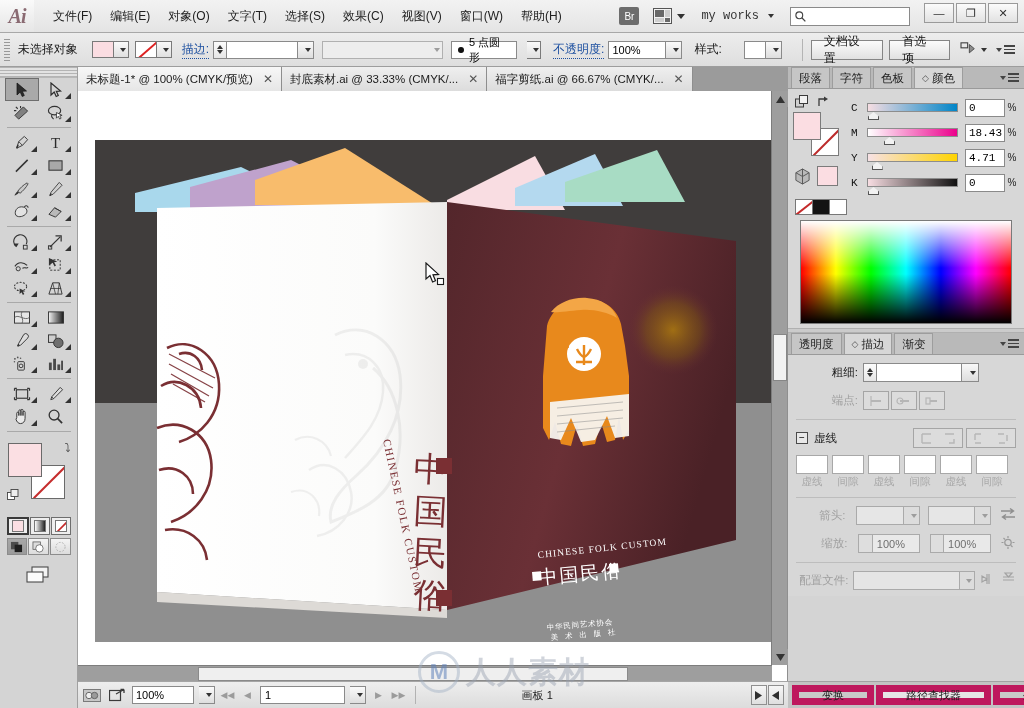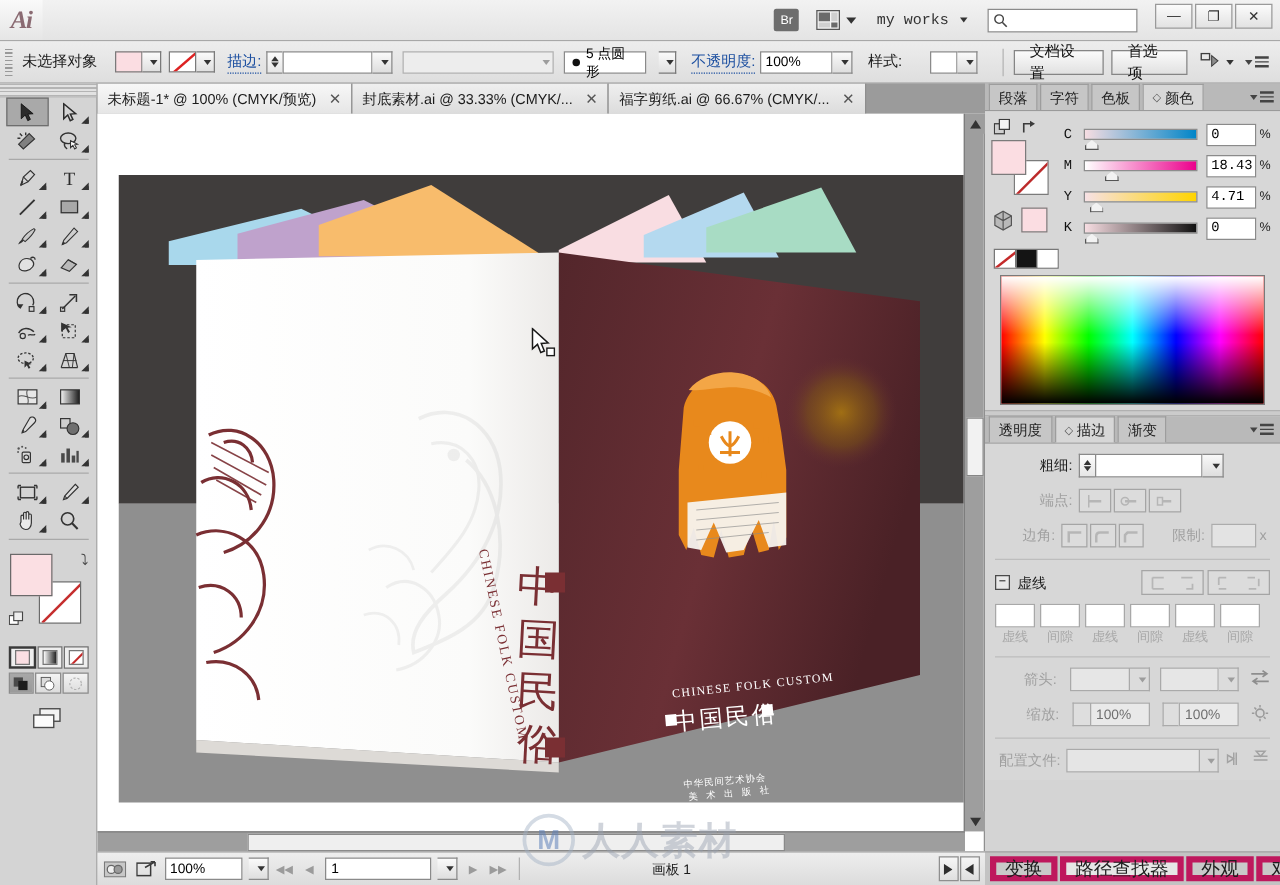--- a/index.html
+++ b/index.html
@@ -252,22 +252,22 @@
   .sc-field { width:50px;height:19px;border:1px solid #aaa;background:#e9e9e9;font-size:11px;display:flex;align-items:center;
      padding-left:4px;color:#6f6f6f;}
   .align-btn { width:30px;height:20px;border:1px solid #a5a5a5;background:#dcdcdc;margin-right:3px;
      display:flex;align-items:center;justify-content:center;}
   .prof-combo { width:118px;height:19px;border:1px solid #aaa;background:#e5e5e5; }
   .prof-drop { width:17px;height:19px;border:1px solid #aaa;border-left:none;background:#dcdcdc;
      display:flex;align-items:center;justify-content:center;}
 
   .bottomtabs { position:absolute;left:0;bottom:0;width:236px;height:27px;background:#c3c3c3;
      border-top:1px solid #a2a2a2;display:flex;align-items:center;padding-left:4px; }
-  .btab { height:20px;background:#c9c9c9;border:5px solid #be185d;padding:0 7px;margin-right:2px;
-     display:flex;align-items:center;font-size:15px;color:#1d1d1d;white-space:nowrap; }
+  .btab { height:20px;background:#c9c9c9;border:7px solid #be185d;padding:0 23px;margin-right:2px;
+     display:flex;align-items:center;font-size:11px;color:#1d1d1d;white-space:nowrap; }
   .btab.active { background:#e6e6e6; }
 
   
   .watermark { position:absolute;left:418px;top:648px;width:220px;height:48px;
      display:flex;align-items:center;gap:6px;pointer-events:none; }
   .wm-text { font-size:30px;font-weight:bold;color:rgba(150,160,175,0.45);
      font-family:"DejaVu Sans","Liberation Sans",sans-serif;letter-spacing:1px;}
   .wm-logo { width:42px;height:42px;border-radius:50%;
      border:3px solid rgba(160,175,195,0.45);display:flex;align-items:center;justify-content:center;
      font-size:22px;font-weight:bold;color:rgba(95,130,185,0.55);}
@@ -275,20 +275,31 @@
   
   .cursor { position:absolute; pointer-events:none; }
 </style>
 </head>
 <body>
 
 <div id="app">
 
   <div class="menubar">
     <div class="ai-logo">Ai</div>
+    <div class="menu-items">
+      <div class="menu-item">文件(F)</div>
+      <div class="menu-item">编辑(E)</div>
+      <div class="menu-item">对象(O)</div>
+      <div class="menu-item">文字(T)</div>
+      <div class="menu-item">选择(S)</div>
+      <div class="menu-item">效果(C)</div>
+      <div class="menu-item">视图(V)</div>
+      <div class="menu-item">窗口(W)</div>
+      <div class="menu-item">帮助(H)</div>
+    </div>
     <div class="mb-right">
       <div class="br-badge">Br</div>
       <div class="ws-switch">
         <div class="ws-icon">
             <i></i>
             <i></i>
             <i></i>
             <i></i>
           </div>
         <div class="caret"></div>
@@ -1031,41 +1042,20 @@
             </svg>
         </div>
         <div class="sp-btn">
           <svg width="16" height="12" viewBox="0 0 16 12">
               <rect x="2" y="3" width="4" height="6" fill="none" stroke="#b6b6b6" stroke-width="1.2"></rect>
               <line x1="6" y1="6" x2="13" y2="6" stroke="#b6b6b6" stroke-width="2"></line>
             </svg>
         </div>
       </div>
 
-      <div class="sp-row">
-        <div class="sp-label dim sp-w60">边角:</div>
-        <div class="sp-btn">
-          <svg width="16" height="12" viewBox="0 0 16 12">
-              <path d="M3 11 L3 3 L13 3" fill="none" stroke="#b6b6b6" stroke-width="2"></path>
-            </svg>
-        </div>
-        <div class="sp-btn">
-          <svg width="16" height="12" viewBox="0 0 16 12">
-              <path d="M3 11 L3 6 Q3 3 6 3 L13 3" fill="none" stroke="#b6b6b6" stroke-width="2"></path>
-            </svg>
-        </div>
-        <div class="sp-btn">
-          <svg width="16" height="12" viewBox="0 0 16 12">
-              <path d="M3 11 L3 5 L5 3 L13 3" fill="none" stroke="#b6b6b6" stroke-width="2"></path>
-            </svg>
-        </div>
-        <div class="sp-label dim" style="width:42px;margin-left:14px;margin-right:5px">限制:</div>
-        <div class="sp-limit"></div>
-        <div class="sp-label dim" style="width:14px;text-align:center">x</div>
-      </div>
 
 
       <div class="sp-hr"></div>
 
       <div class="dash-head">
         <div class="minus-box">−</div>
         <div class="sp-label" style="text-align:left">虚线</div>
         <div style="margin-left:auto;display:flex">
           <div class="cap-btn">
             <svg width="36" height="13" viewBox="0 0 36 13">

